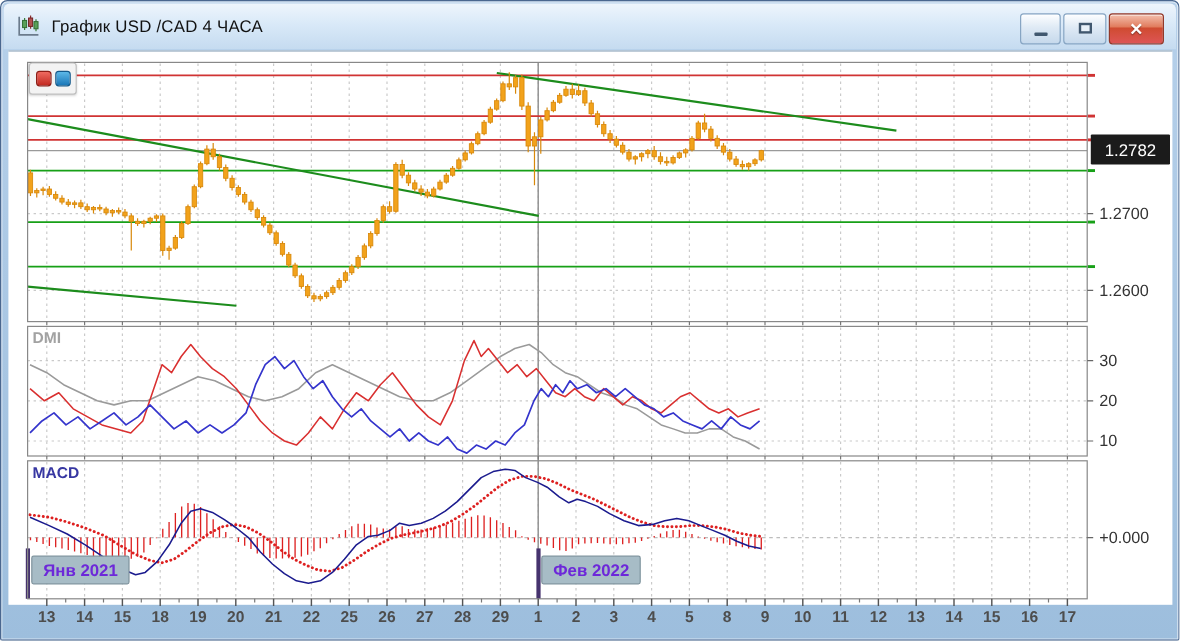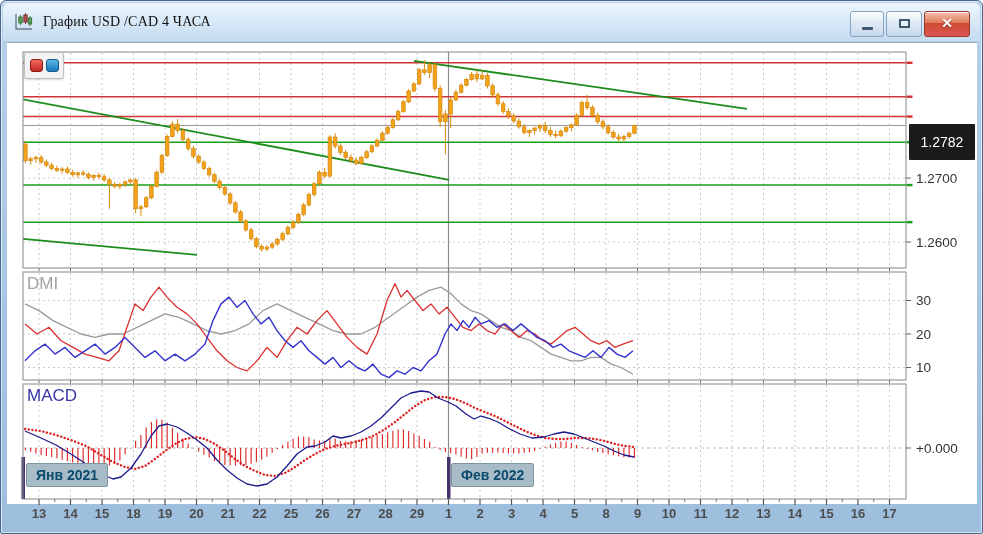--- a/index.html
+++ b/index.html
@@ -4,21 +4,21 @@
 <style>
   html,body{margin:0;padding:0;background:#fff;}
   *{box-sizing:border-box;}
   .window{width:983px;height:534px;position:relative;overflow:hidden;
     font-family:"Liberation Sans",sans-serif;
     background:linear-gradient(#b6d0ea,#9dbedd);
     border:1px solid #4a678f;border-radius:6px 6px 2px 2px;
     box-shadow:inset 0 0 0 1px rgba(255,255,255,.6);}
   .titlebar{position:absolute;left:2px;top:2px;right:2px;height:38px;
     background:linear-gradient(#eef5fc,#d9e9f8 45%,#c5dbf0);
-    border-radius:5px 5px 0 0;display:flex;align-items:center;font-family:Liberation Serif, serif;}
+    border-radius:5px 5px 0 0;display:flex;align-items:center;}
   .app-icon{margin-left:10px;width:22px;height:20px;display:inline-flex;}
   .win-title{margin-left:8px;font-size:14px;color:#111;letter-spacing:.2px;}
   .win-controls{position:absolute;right:10px;top:8px;display:flex;gap:2px;}
   .wbtn{height:26px;border:1px solid #87a5c3;border-radius:3px;position:relative;
     background:linear-gradient(#fdfeff,#dfeaf5 45%,#c6d9ec);
     box-shadow:inset 0 1px 0 rgba(255,255,255,.9);cursor:default;}
   .wbtn.min{width:34px}.wbtn.max{width:36px}
   .wbtn.close{width:46px;border-color:#93392a;
     background:linear-gradient(#f3c0ae,#e0795a 45%,#cf4b30 46%,#d55)}
   .glyph-min{position:absolute;left:11px;bottom:6px;width:11px;height:3px;background:#41586f;border-radius:1px;}
@@ -27,25 +27,25 @@
     text-shadow:0 1px 1px rgba(0,0,0,.45);display:block;}
   .chart-surface{position:absolute;left:6px;top:41px;width:970px;height:462px;background:#fff;
     border-top:1px solid #96abbe;}
   .overlay{position:absolute;z-index:5;}
   .mini-toolbar{left:23px;top:51px;width:40px;height:27px;background:#f3f3f3;
     border:1px solid #bfbfbf;border-radius:3px;display:flex;align-items:center;justify-content:center;gap:3px;
     box-shadow:0 1px 2px rgba(0,0,0,.15);}
   .sqbtn{width:13px;height:13px;border-radius:3px;cursor:pointer;}
   .sqbtn.red{background:linear-gradient(#ef6a60,#c22a22);border:1px solid #8e1d16;}
   .sqbtn.blue{background:linear-gradient(#5cb8e8,#1a77b8);border:1px solid #135a8c;}
-  .price-tag{left:908px;top:111px;width:66px;height:36px;background:#1b1b1b;color:#fff;
-    font-size:14px;display:flex;align-items:center;justify-content:center;border-radius:1px;margin-top:12px;}
+  .price-tag{left:908px;top:111px;width:66px;height:25px;background:#1b1b1b;color:#fff;
+    font-size:14px;display:flex;align-items:center;justify-content:center;border-radius:1px;}
   .month-label{top:462px;height:24px;padding:0 9px;background:#a7bcc6;border:1px solid #7e939d;
-    color:#0c4a6e;font-size:14px;font-weight:700;display:flex;align-items:center;border-radius:2px;}
-  .panel-title{font-size:17px;font-weight:400;}
+    color:#6d28d9;font-size:14px;font-weight:700;display:flex;align-items:center;border-radius:2px;}
+  .panel-title{font-size:13px;font-weight:700;}
   .panel-title.dmi{left:26px;top:273px;color:#a2a2a2;}
   .panel-title.macd{left:26px;top:385px;color:#3737a2;}
 </style>
 </head>
 <body>
 
 <div class="window">
   <div class="titlebar">
     <span class="app-icon">
       <svg width="22" height="20" viewBox="0 0 22 20">

